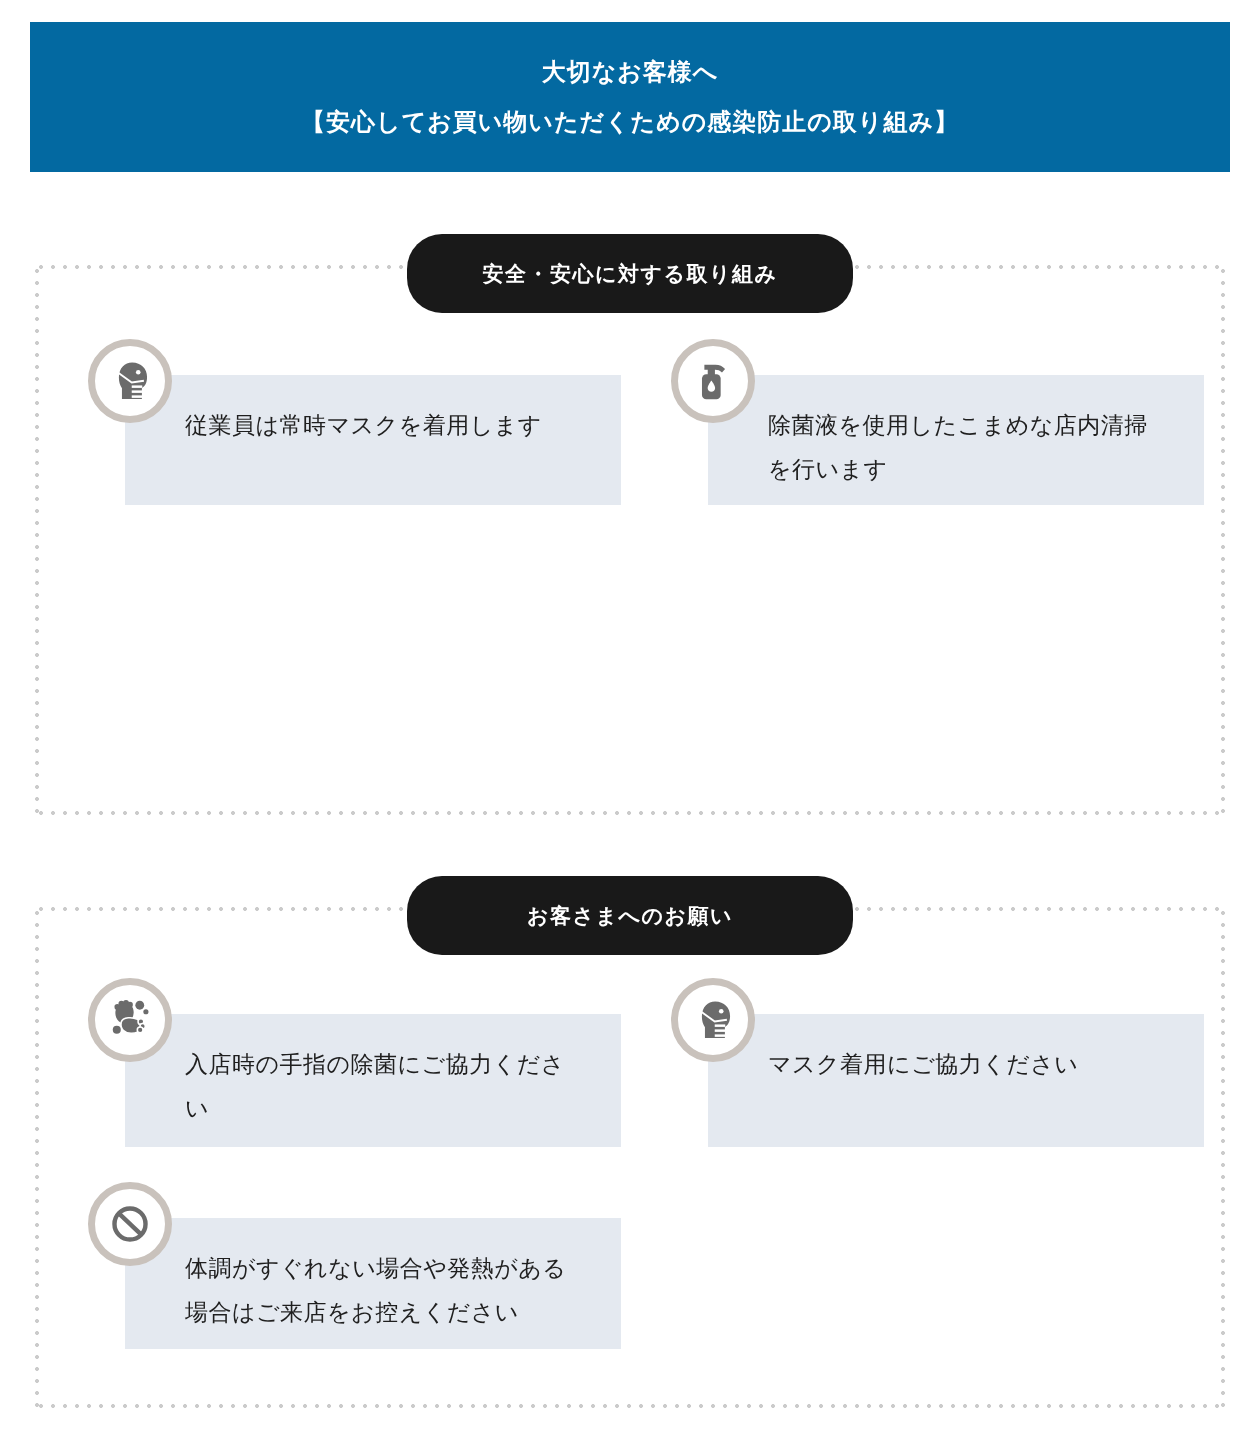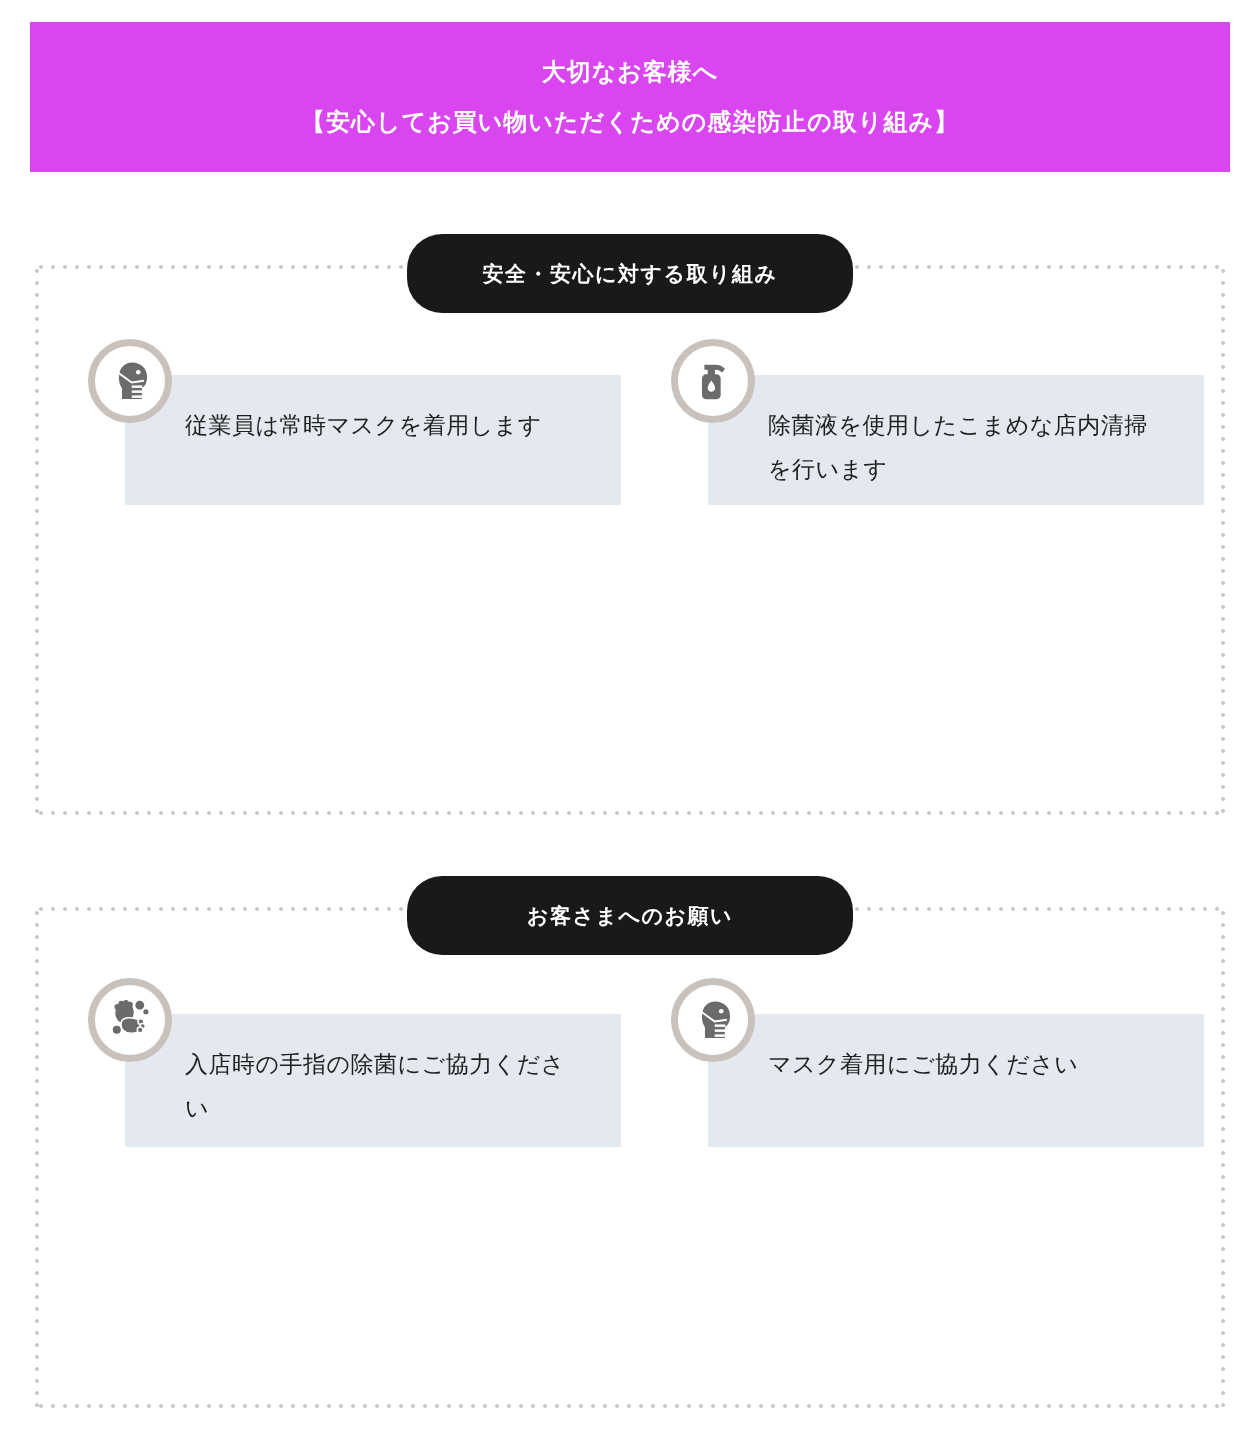--- a/index.html
+++ b/index.html
@@ -10,21 +10,21 @@
     font-family: "Liberation Sans", "DejaVu Sans", sans-serif;
     color: #1f1f1f;
     position: relative;
     overflow: hidden;
   }
 
   
   .banner {
     margin: 22px 30px 0 30px;
     height: 150px;
-    background: #d946ef;
+    background: #0369a1;
     color: #ffffff;
     display: flex;
     flex-direction: column;
     align-items: center;
     justify-content: center;
   }
   .banner .line {
     font-size: 24px;
     font-weight: 700;
     line-height: 50px;
@@ -250,16 +250,26 @@
       <div class="badge">
         <svg>
             <use href="#i-mask"></use>
           </svg>
       </div>
       <div class="card">
         <p>マスク着用にご協力ください</p>
       </div>
     </div>
 
+    <div class="item">
+      <div class="badge">
+        <svg>
+            <use href="#i-prohibit"></use>
+          </svg>
+      </div>
+      <div class="card">
+        <p>体調がすぐれない場合や発熱がある場合はご来店をお控えください</p>
+      </div>
+    </div>
 
 
   </div>
 </section>
 
 </body></html>

